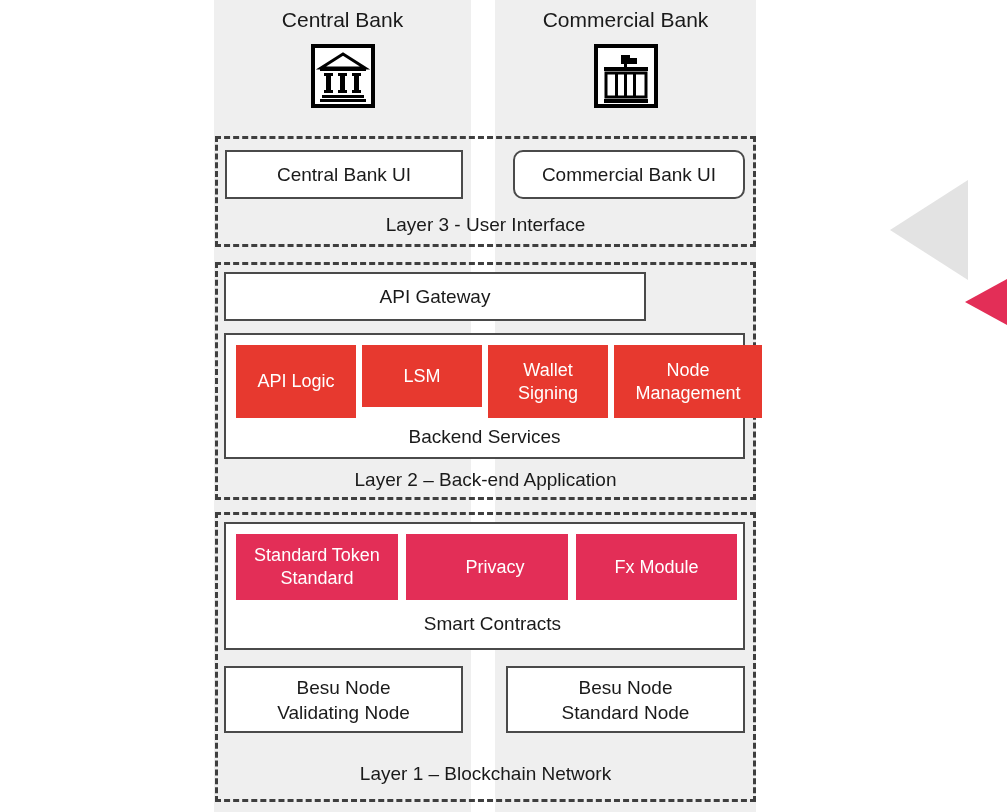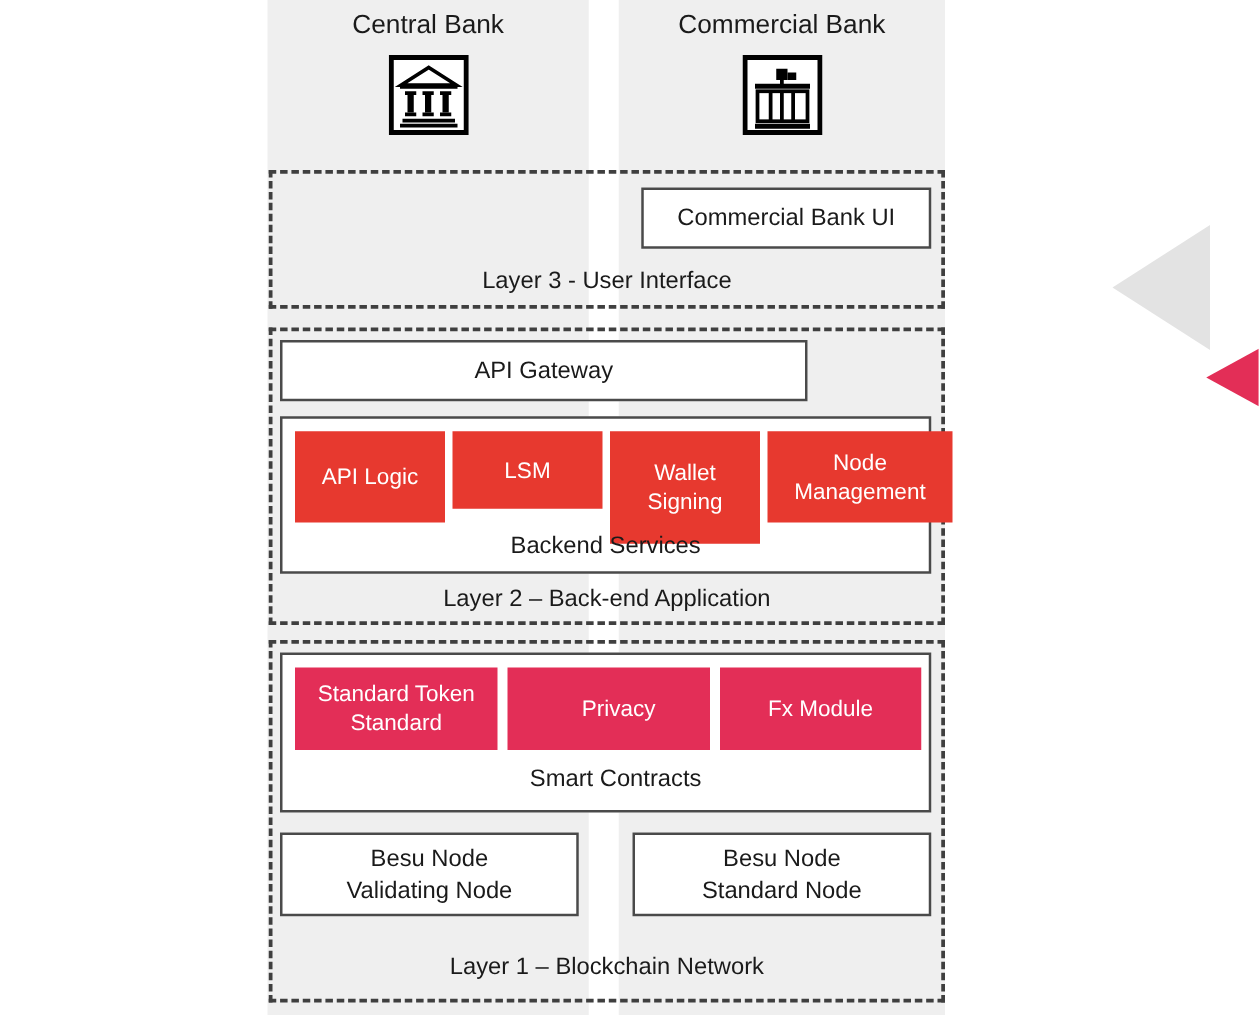--- a/index.html
+++ b/index.html
@@ -85,21 +85,21 @@
     align-items: center;
     justify-content: center;
     text-align: center;
     font-size: 19px;
     color: #1a1a1a;
     line-height: 25px;
   }
 
   
   #box-central-ui    { left: 7px;  top: 11px; width: 238px; height: 49px; }
-  #box-commercial-ui { left: 295px; top: 11px; width: 232px; height: 49px; }
+  #box-commercial-ui { left: 295px; top: 11px; width: 232px; height: 49px; border-radius: 10px; }
 
   
   #box-api-gateway      { left: 6px; top: 7px;  width: 422px; height: 49px; }
   #box-backend-services {
     left: 6px; top: 68px; width: 521px; height: 126px;
     display: block; padding: 12px;
   }
   #box-backend-services .group-label {
     position: absolute;
     left: 0; right: 0; bottom: 8px;
@@ -134,21 +134,21 @@
     font-size: 18px;
     line-height: 23px;
     padding: 0 4px;
   }
   .chip-red  { background: #e7392f; }
   .chip-pink { background: #e32e57; }
 
   
   #chip-api-logic       { left: 10px;  top: 10px; width: 120px; height: 73px; }
   #chip-lsm             { left: 136px; top: 10px; width: 120px; height: 62px; }
-  #chip-wallet-signing  { left: 262px; top: 10px; width: 120px; height: 90px; }
+  #chip-wallet-signing  { left: 262px; top: 10px; width: 120px; height: 73px; }
   #chip-node-management { left: 388px; top: 10px; width: 148px; height: 73px; }
 
   
   #chip-universal-token { left: 10px;  top: 10px; width: 162px; height: 66px; }
   #chip-privacy         { left: 180px; top: 10px; width: 162px; height: 66px; padding-left: 20px; }
   #chip-fx-module       { left: 350px; top: 10px; width: 161px; height: 66px; }
 
   
   .tri {
     position: absolute;
@@ -205,20 +205,23 @@
       <rect x="10" y="23" width="44" height="4" fill="#000000"></rect>
       <rect x="12" y="29" width="40" height="24" fill="none" stroke="#000000" stroke-width="3"></rect>
       <rect x="21" y="29" width="3" height="24" fill="#000000"></rect>
       <rect x="30" y="29" width="3" height="24" fill="#000000"></rect>
       <rect x="39" y="29" width="3" height="24" fill="#000000"></rect>
       <rect x="10" y="55" width="44" height="4" fill="#000000"></rect>
     </svg>
   </div>
 
   <div class="layer" id="layer-3">
+    <div class="box" id="box-central-ui">
+      <span>Central Bank UI</span>
+    </div>
     <div class="box" id="box-commercial-ui">
       <span>Commercial Bank UI</span>
     </div>
     <div class="layer-caption" id="layer-3-caption">Layer 3 - User Interface</div>
   </div>
 
   <div class="layer" id="layer-2">
     <div class="box" id="box-api-gateway">
       <span>API Gateway</span>
     </div>

